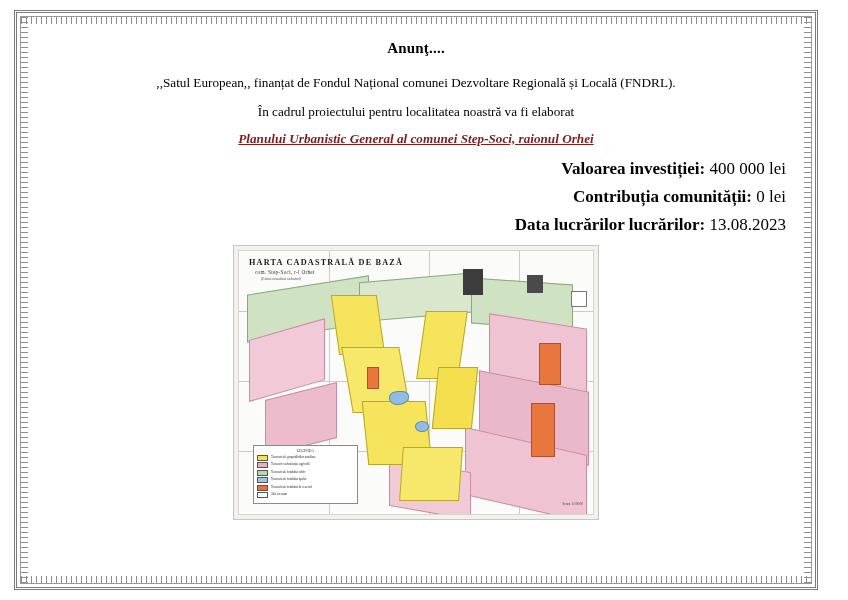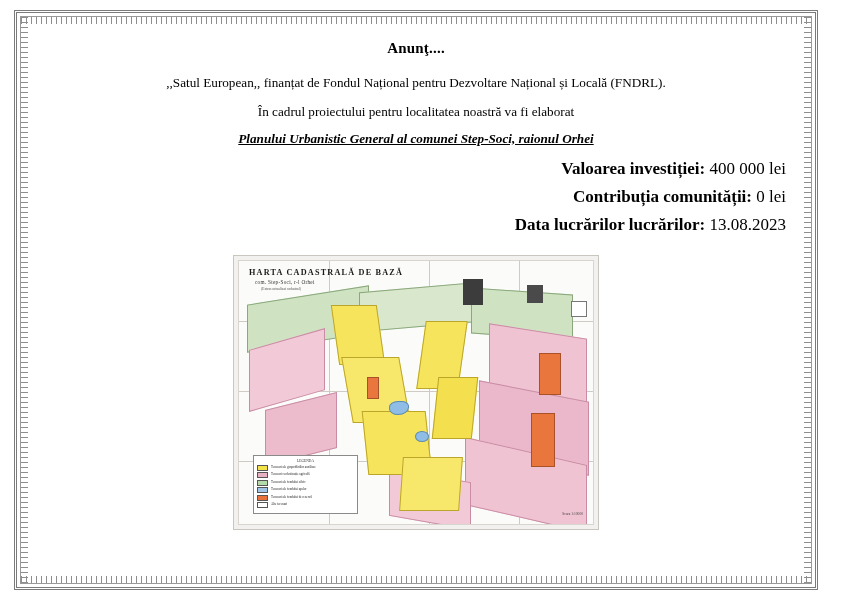--- a/index.html
+++ b/index.html
@@ -64,34 +64,34 @@
     text-align: center;
     font-size: 13.2px;
     line-height: 1.5;
     margin: 0 0 9px 0;
   }
   .highlight {
     text-align: center;
     font-size: 13.2px;
     font-weight: bold;
     font-style: italic;
-    color: #000000;
+    color: #7f1d1d;
     text-decoration: underline;
     margin: 6px 0 12px 0;
   }
   .kv {
     text-align: right;
     font-size: 17px;
     margin: 0 0 8px 0;
   }
   .kv .k {
     font-weight: bold;
   }
   .map-wrap {
-    margin-top: 20px;
+    margin-top: 10px;
     display: flex;
     justify-content: center;
   }
   .map {
     position: relative;
     width: 366px;
     height: 275px;
     background: #f2f1ef;
     border: 1px solid #c9c6c0;
     box-sizing: border-box;
@@ -180,21 +180,21 @@
 </head>
 <body>
 
 <div class="page">
   <div class="frame"></div>
 
   <div class="content">
 
     <div class="doc-title">Anunţ....</div>
 
-    <p class="para">,,Satul European,, finanțat de Fondul Național pentru Dezvoltare Național și Locală (FNDRL).</p>
+    <p class="para">,,Satul European,, finanțat de Fondul Național comunei Dezvoltare Regională și Locală (FNDRL).</p>
     <p class="para">În cadrul proiectului pentru localitatea noastră va fi elaborat</p>
 
     <p class="highlight">Planului Urbanistic General al comunei Step-Soci, raionul Orhei</p>
 
     <p class="kv">
       <span class="k">Valoarea investiției:</span>
       <span class="v">400 000 lei</span>
     </p>
     <p class="kv">
       <span class="k">Contribuția comunității:</span>

